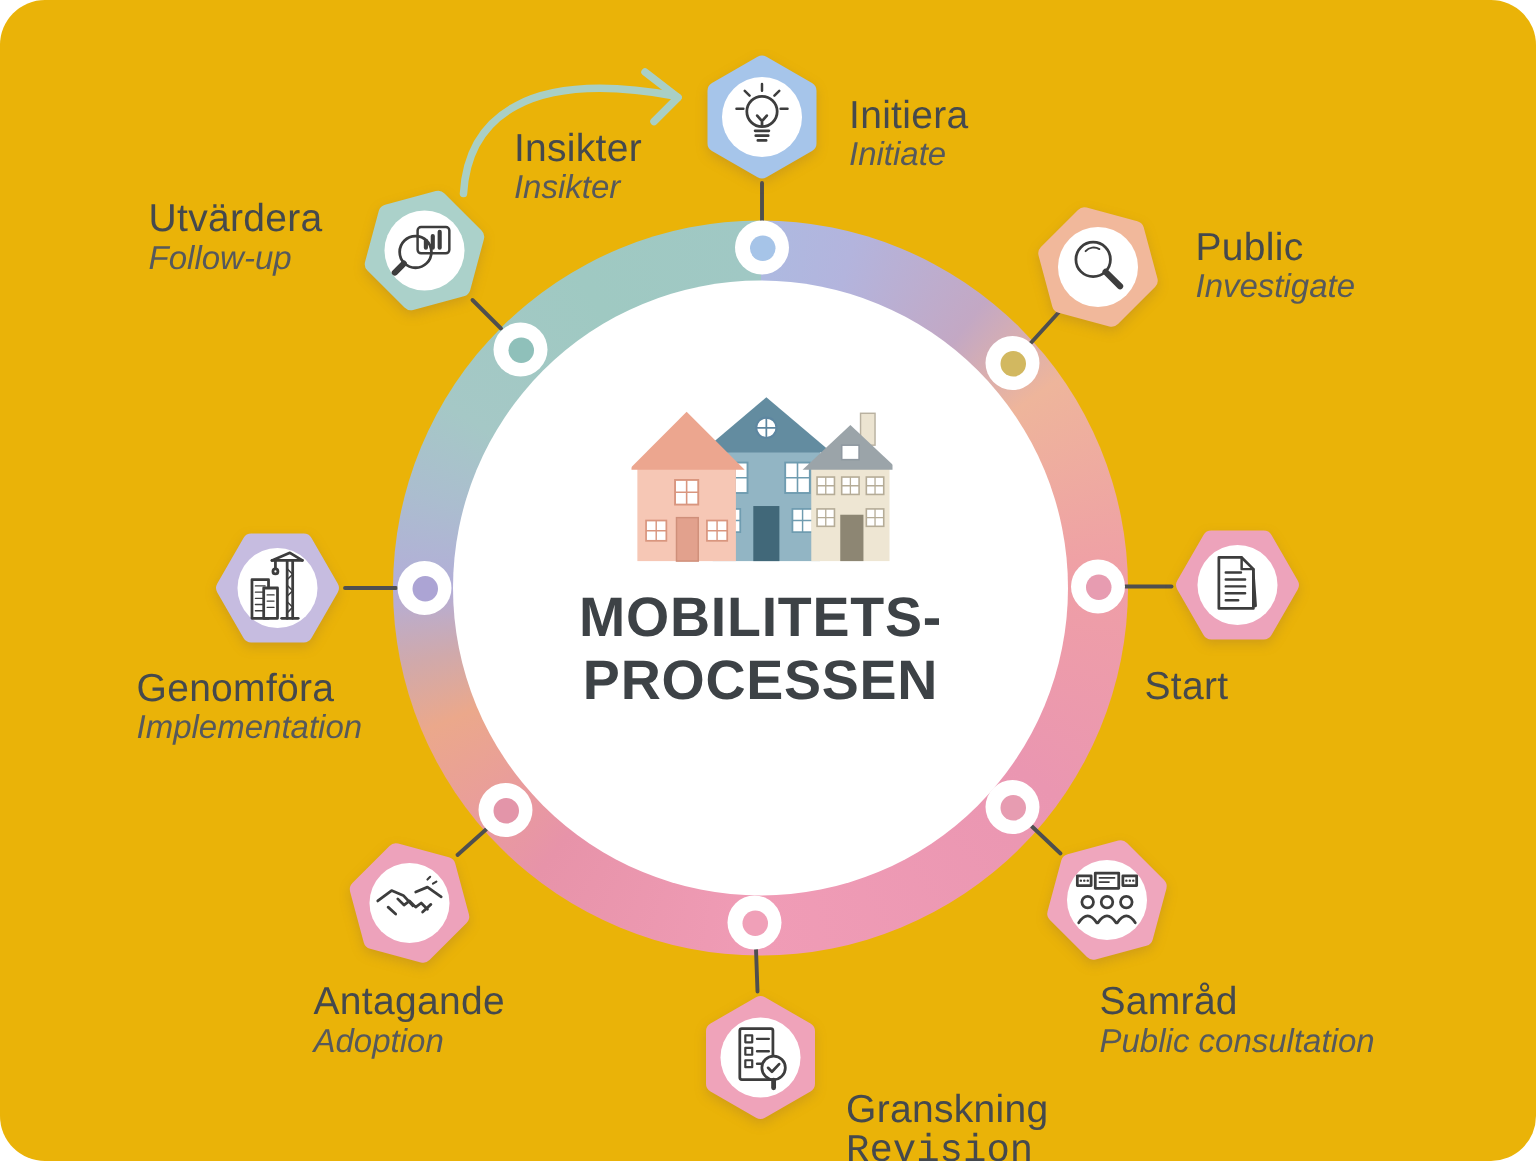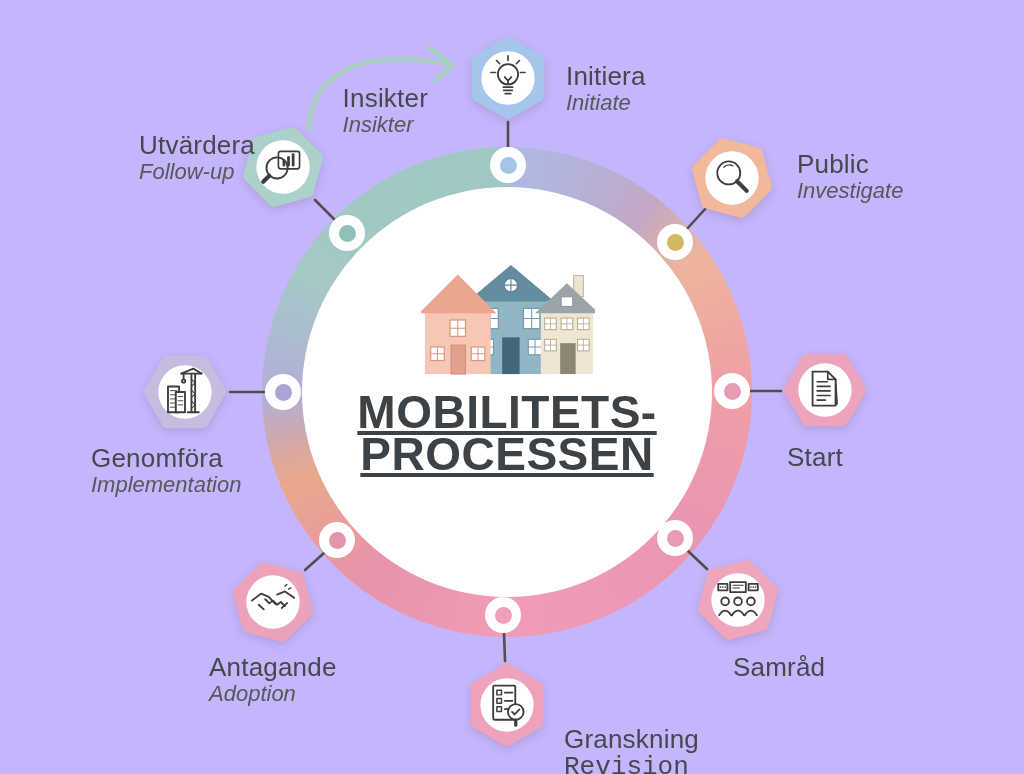--- a/index.html
+++ b/index.html
@@ -1,18 +1,19 @@
 <!DOCTYPE html>
 <html><head>
 <meta charset="utf-8">
 <style>
   html,body{margin:0;padding:0;background:#ffffff;}
   .canvas{
-    position:relative;width:1024px;height:774px;background:#c4b5fd;overflow:hidden;
+    position:relative;width:1024px;height:774px;background:#eab308;overflow:hidden;
     font-family:"Liberation Sans","DejaVu Sans",sans-serif;
+    border-radius:30px;
   }
   
   .ring{
     position:absolute;left:262px;top:147px;width:490px;height:490px;border-radius:50%;
     background:conic-gradient(from 0deg at 50% 50%,
       #aeb9e0 2deg,#b3b4dd 15deg,#c3a8c4 38deg,#eeb59b 55deg,#ef9fa6 88deg,
       #ea96b1 125deg,#f09cb6 180deg,#e793a9 218deg,#eba88b 247deg,#d0a9ab 258deg,
       #b3aed8 270deg,#abbdcf 285deg,#a5c8c6 300deg,#9fc9c2 330deg,#a0c8c4 358deg);
     z-index:1;
   }
@@ -34,21 +35,21 @@
   
   .label-block{position:absolute;z-index:6;white-space:nowrap;}
   .label-main{font-size:26px;line-height:28px;color:#45494d;letter-spacing:0.2px;}
   .label-sub{font-size:22px;line-height:25px;color:#56595c;font-style:italic;}
   .label-sub.upright{font-style:normal;font-size:26px;line-height:28px;color:#45494d;font-family:Liberation Mono, monospace;}
   .align-right{}
   .align-center{text-align:center;}
   
   .center-title{
     position:absolute;left:307px;top:391px;width:400px;z-index:3;text-align:center;
-    font-size:46px;line-height:42px;font-weight:bold;color:#3d4246;letter-spacing:0.5px;text-decoration:underline;
+    font-size:37px;line-height:42px;font-weight:bold;color:#3d4246;letter-spacing:0.5px;
   }
   .houses{position:absolute;left:421px;top:262px;z-index:3;}
   .icon-stroke{stroke:#3d3d3d;fill:none;stroke-width:2;stroke-linecap:round;stroke-linejoin:round;}
 </style>
 </head>
 <body>
 
 <div class="canvas">
 
   <div class="ring"></div>
@@ -221,44 +222,45 @@
   <div class="label-block" style="left:566px;top:62px">
     <div class="label-main">Initiera</div>
     <div class="label-sub">Initiate</div>
   </div>
 
   <div class="label-block" style="left:797px;top:150px">
     <div class="label-main">Public</div>
     <div class="label-sub">Investigate</div>
   </div>
 
-  <div class="label-block align-center" style="left:769px;top:443px;width:92px">
+  <div class="label-block align-center" style="left:745px;top:443px;width:92px">
     <div class="label-main">Start</div>
   </div>
 
   <div class="label-block" style="left:733px;top:653px">
     <div class="label-main">Samråd</div>
+    <div class="label-sub">Public consultation</div>
   </div>
 
   <div class="label-block" style="left:564px;top:725px">
     <div class="label-main">Granskning</div>
     <div class="label-sub upright">Revision</div>
   </div>
 
   <div class="label-block" style="left:91px;top:444px">
     <div class="label-main">Genomföra</div>
     <div class="label-sub">Implementation</div>
   </div>
 
   <div class="label-block" style="left:209px;top:653px">
     <div class="label-main">Antagande</div>
     <div class="label-sub">Adoption</div>
   </div>
 
-  <div class="label-block align-right" style="right:769px;top:131px">
+  <div class="label-block align-right" style="right:809px;top:131px">
     <div class="label-main">Utvärdera</div>
     <div class="label-sub">Follow-up</div>
   </div>
 
   <div class="label-block align-right" style="right:596px;top:84px">
     <div class="label-main">Insikter</div>
     <div class="label-sub">Insikter</div>
   </div>
 
   <svg class="houses" width="174" height="114" viewBox="0 0 180 118">

